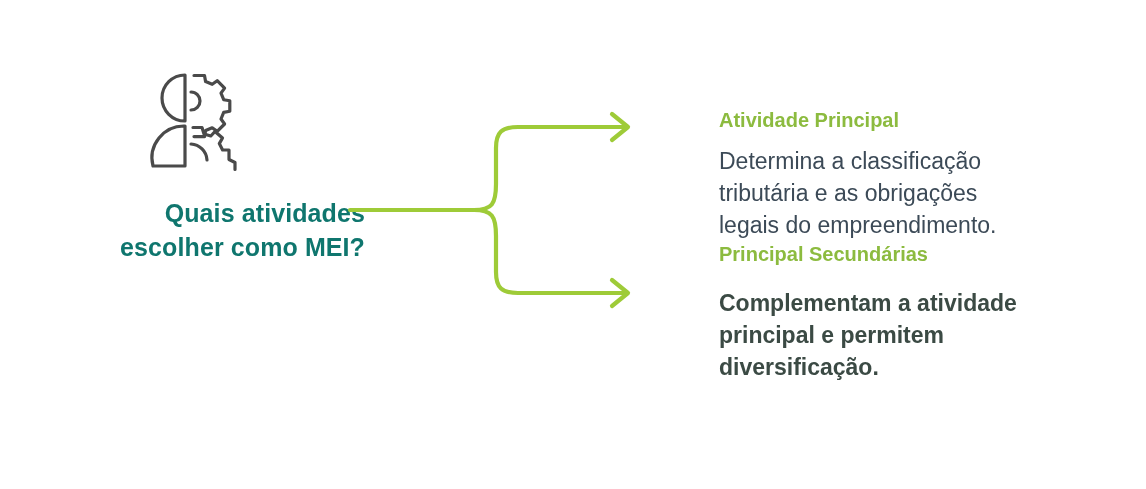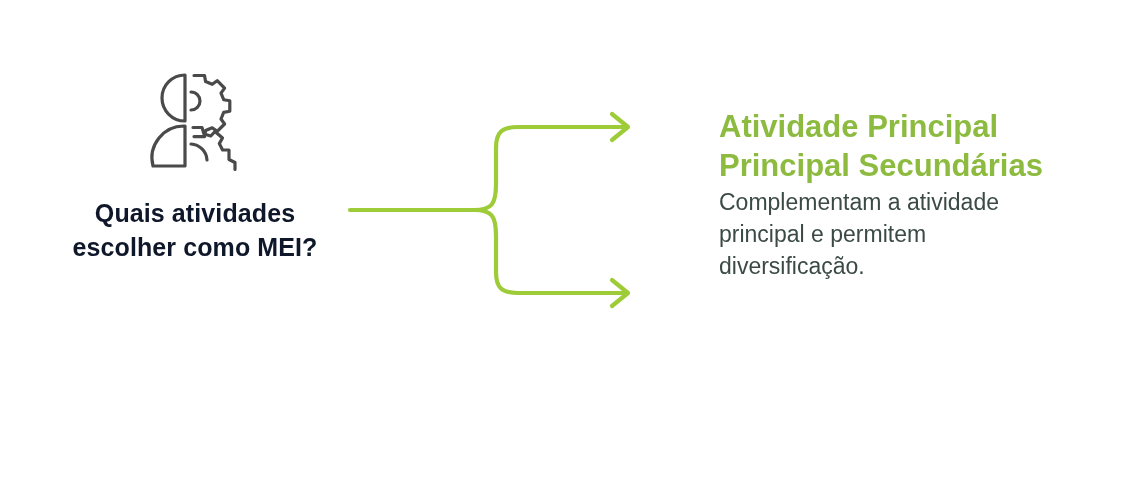--- a/index.html
+++ b/index.html
@@ -27,25 +27,25 @@
     align-items: center;
   }
   #skills-icon {
     display: block;
     width: 96px;
     height: 104px;
   }
   #question-title {
     margin-top: 22px;
     width: 340px;
-    text-align: center;
+    text-align: right;
     font-size: 25px;
     font-weight: bold;
     line-height: 1.36;
-    color: #0f172a;
+    color: #0f766e;
     letter-spacing: 0.1px;
     white-space: pre-line;
   }
 
   
   #connector {
     position: absolute;
     left: 340px;
     top: 100px;
     width: 310px;
@@ -53,36 +53,36 @@
   }
 
   
   #right-block {
     position: absolute;
     left: 719px;
     top: 108px;
     width: 400px;
   }
   .branch-heading {
-    font-size: 31px;
+    font-size: 20px;
     font-weight: bold;
     line-height: 1.25;
     color: #8cbb3f;
     margin: 0;
   }
   .branch-body {
     font-size: 23px;
     line-height: 1.40;
     color: #3c4a57;
     margin: 0;
     white-space: pre-line;
   }
   #branch-1 .branch-body { margin-top: 12px; color: #3c4a57; }
   #branch-2 { margin-top: 0px; }
-  #branch-2 .branch-body { margin-top: 0; color: #3b4a44; }
+  #branch-2 .branch-body { margin-top: 20px; color: #3b4a44; font-weight: bold; }
 </style>
 </head>
 <body>
 
 <div id="page">
 
   <div id="left-block">
 
     <svg id="skills-icon" viewBox="0 0 96 104" aria-hidden="true">
       <g fill="none" stroke="#4a4a4a" stroke-width="3.2" stroke-linejoin="round" stroke-linecap="round">
@@ -122,20 +122,23 @@
 
       <path d="M272 14 L288 27 L272 40"></path>
       <path d="M272 180 L288 193 L272 206"></path>
     </g>
   </svg>
 
   <div id="right-block">
 
     <div id="branch-1" class="branch">
       <div class="branch-heading">Atividade Principal</div>
+      <div class="branch-body">Determina a classificação
+tributária e as obrigações
+legais do empreendimento.</div>
     </div>
 
     <div id="branch-2" class="branch">
       <div class="branch-heading">Principal Secundárias</div>
       <div class="branch-body">Complementam a atividade
 principal e permitem
 diversificação.</div>
     </div>
 
   </div>

